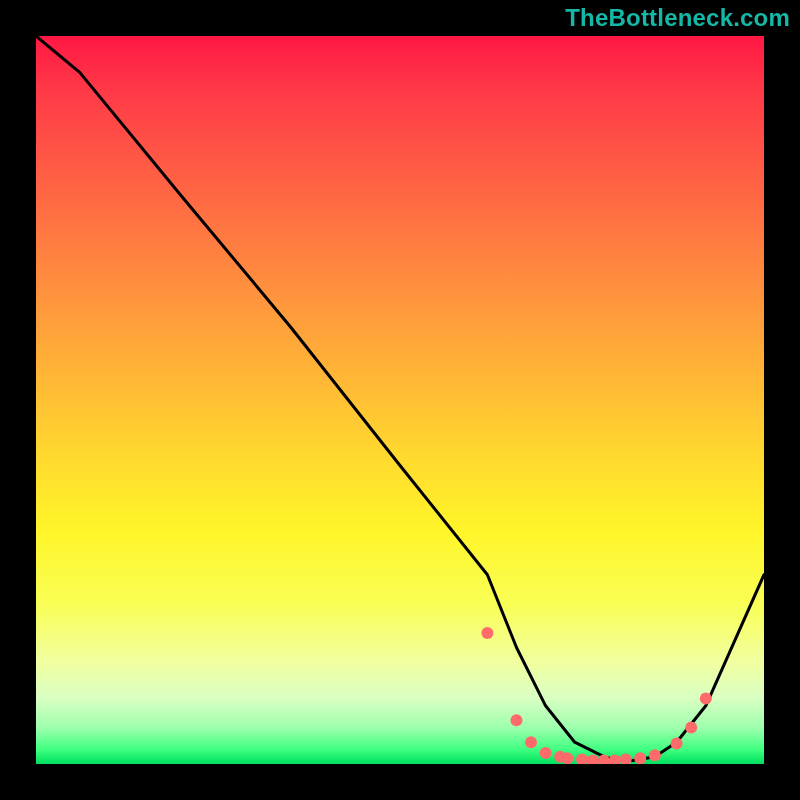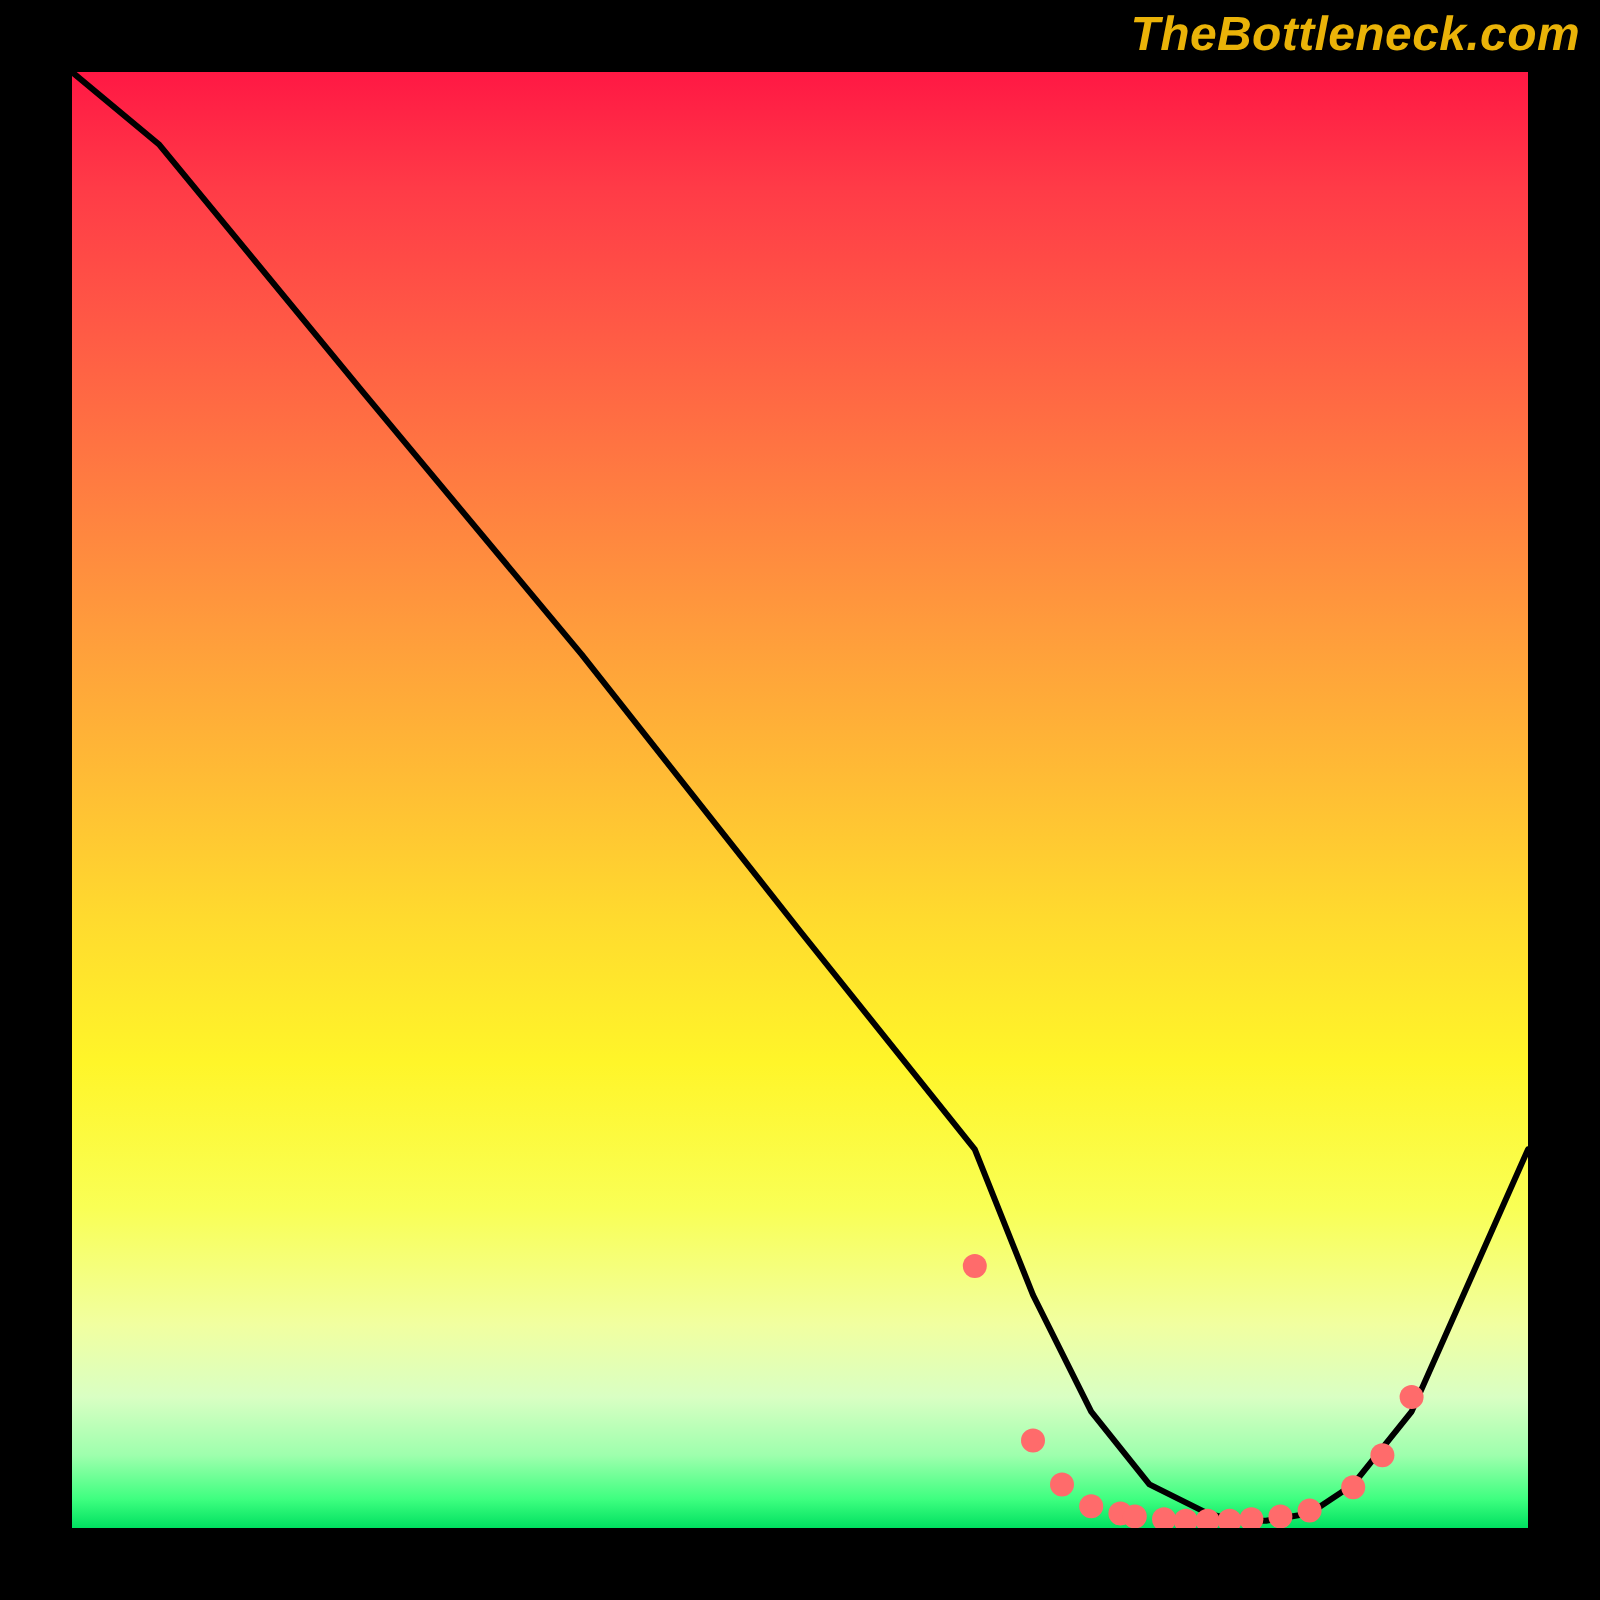--- a/index.html
+++ b/index.html
@@ -14,26 +14,25 @@
   .frame {
     position: relative;
     width: 800px;
     height: 800px;
     background: #000;
   }
   .watermark {
     position: absolute;
     top: 4px;
     right: 10px;
-    color: #eab308;
+    color: #14b8a6;
     font-size: 24px;
     font-weight: 600;
     letter-spacing: 0.2px;
     z-index: 10;
-    font-style: italic;
   }
   .plot-area {
     position: absolute;
     left: 36px;
     top: 36px;
     width: 728px;
     height: 728px;
   }
   .gradient {
     position: absolute;

